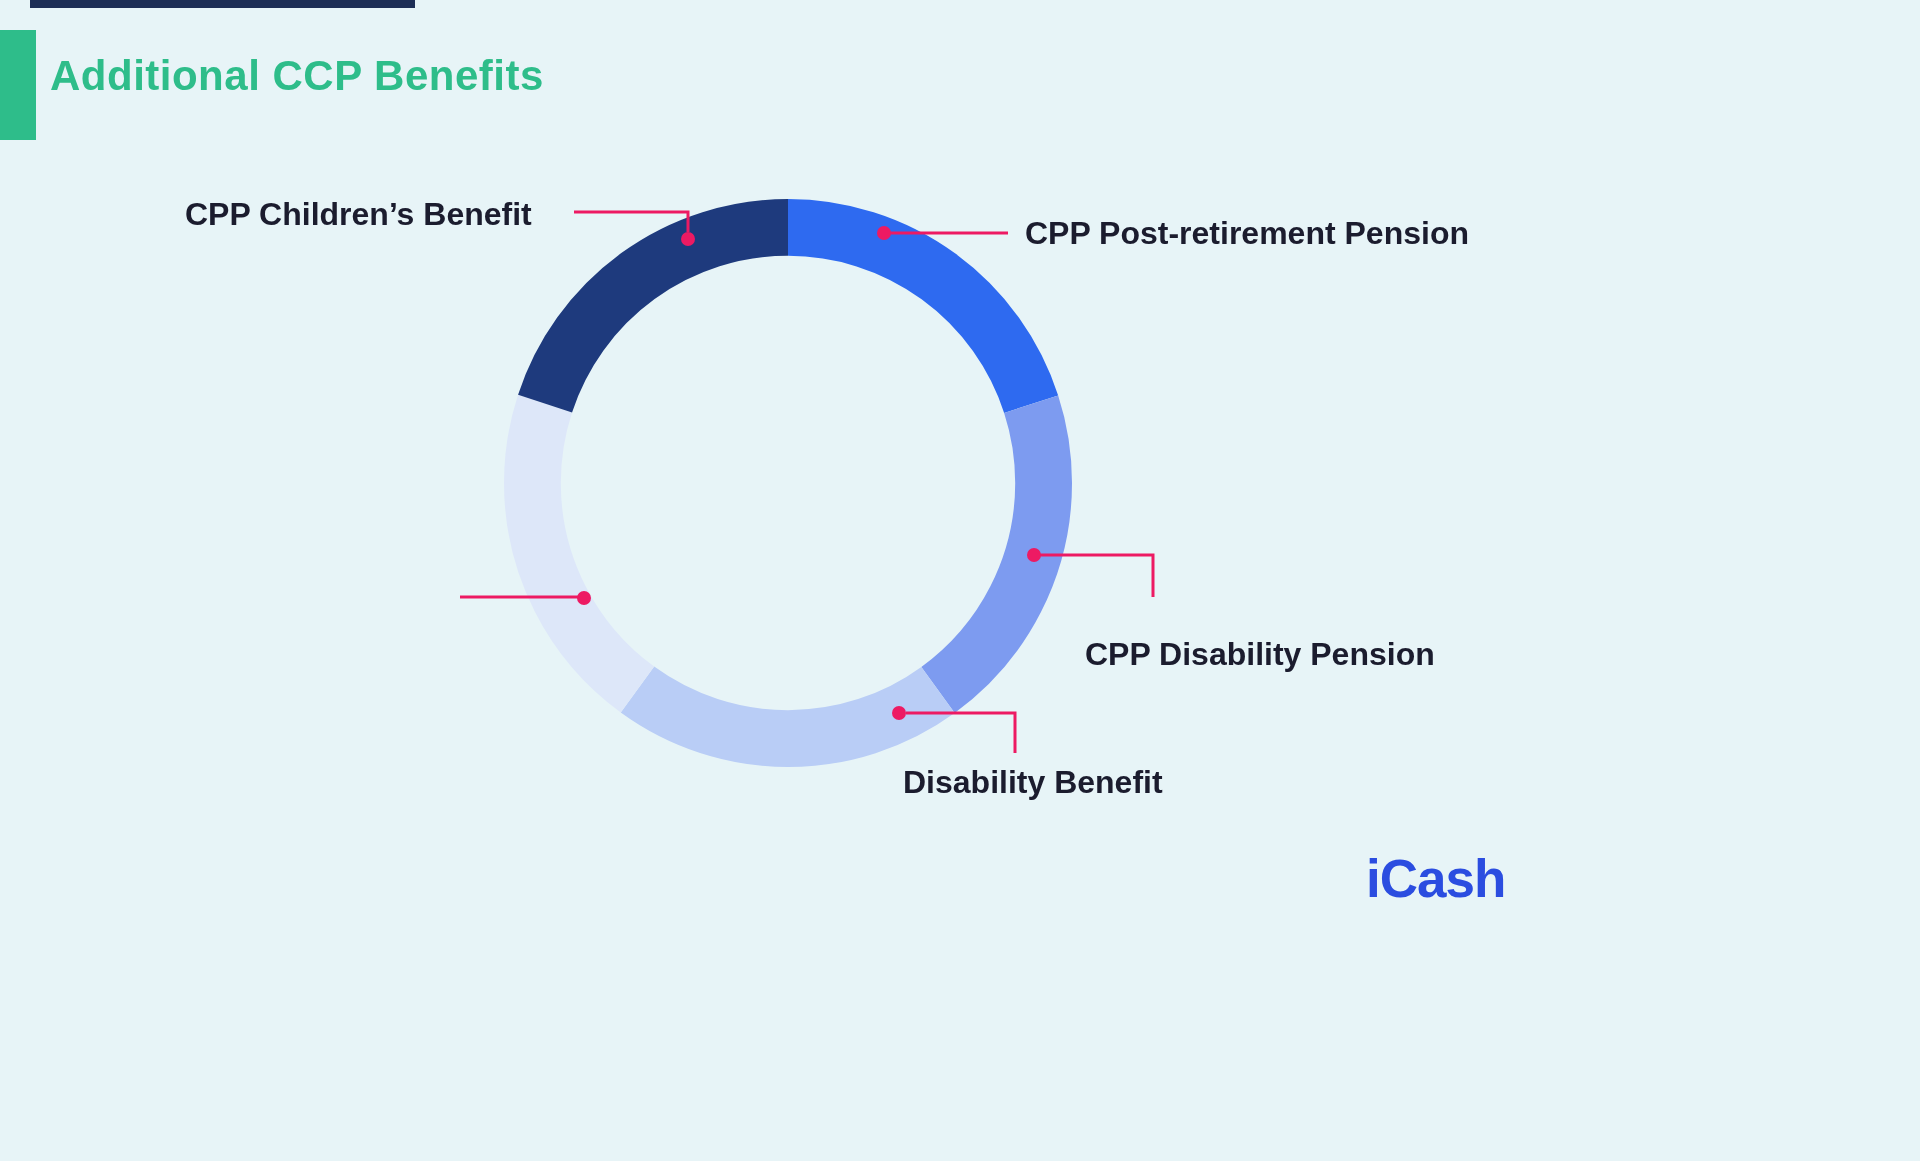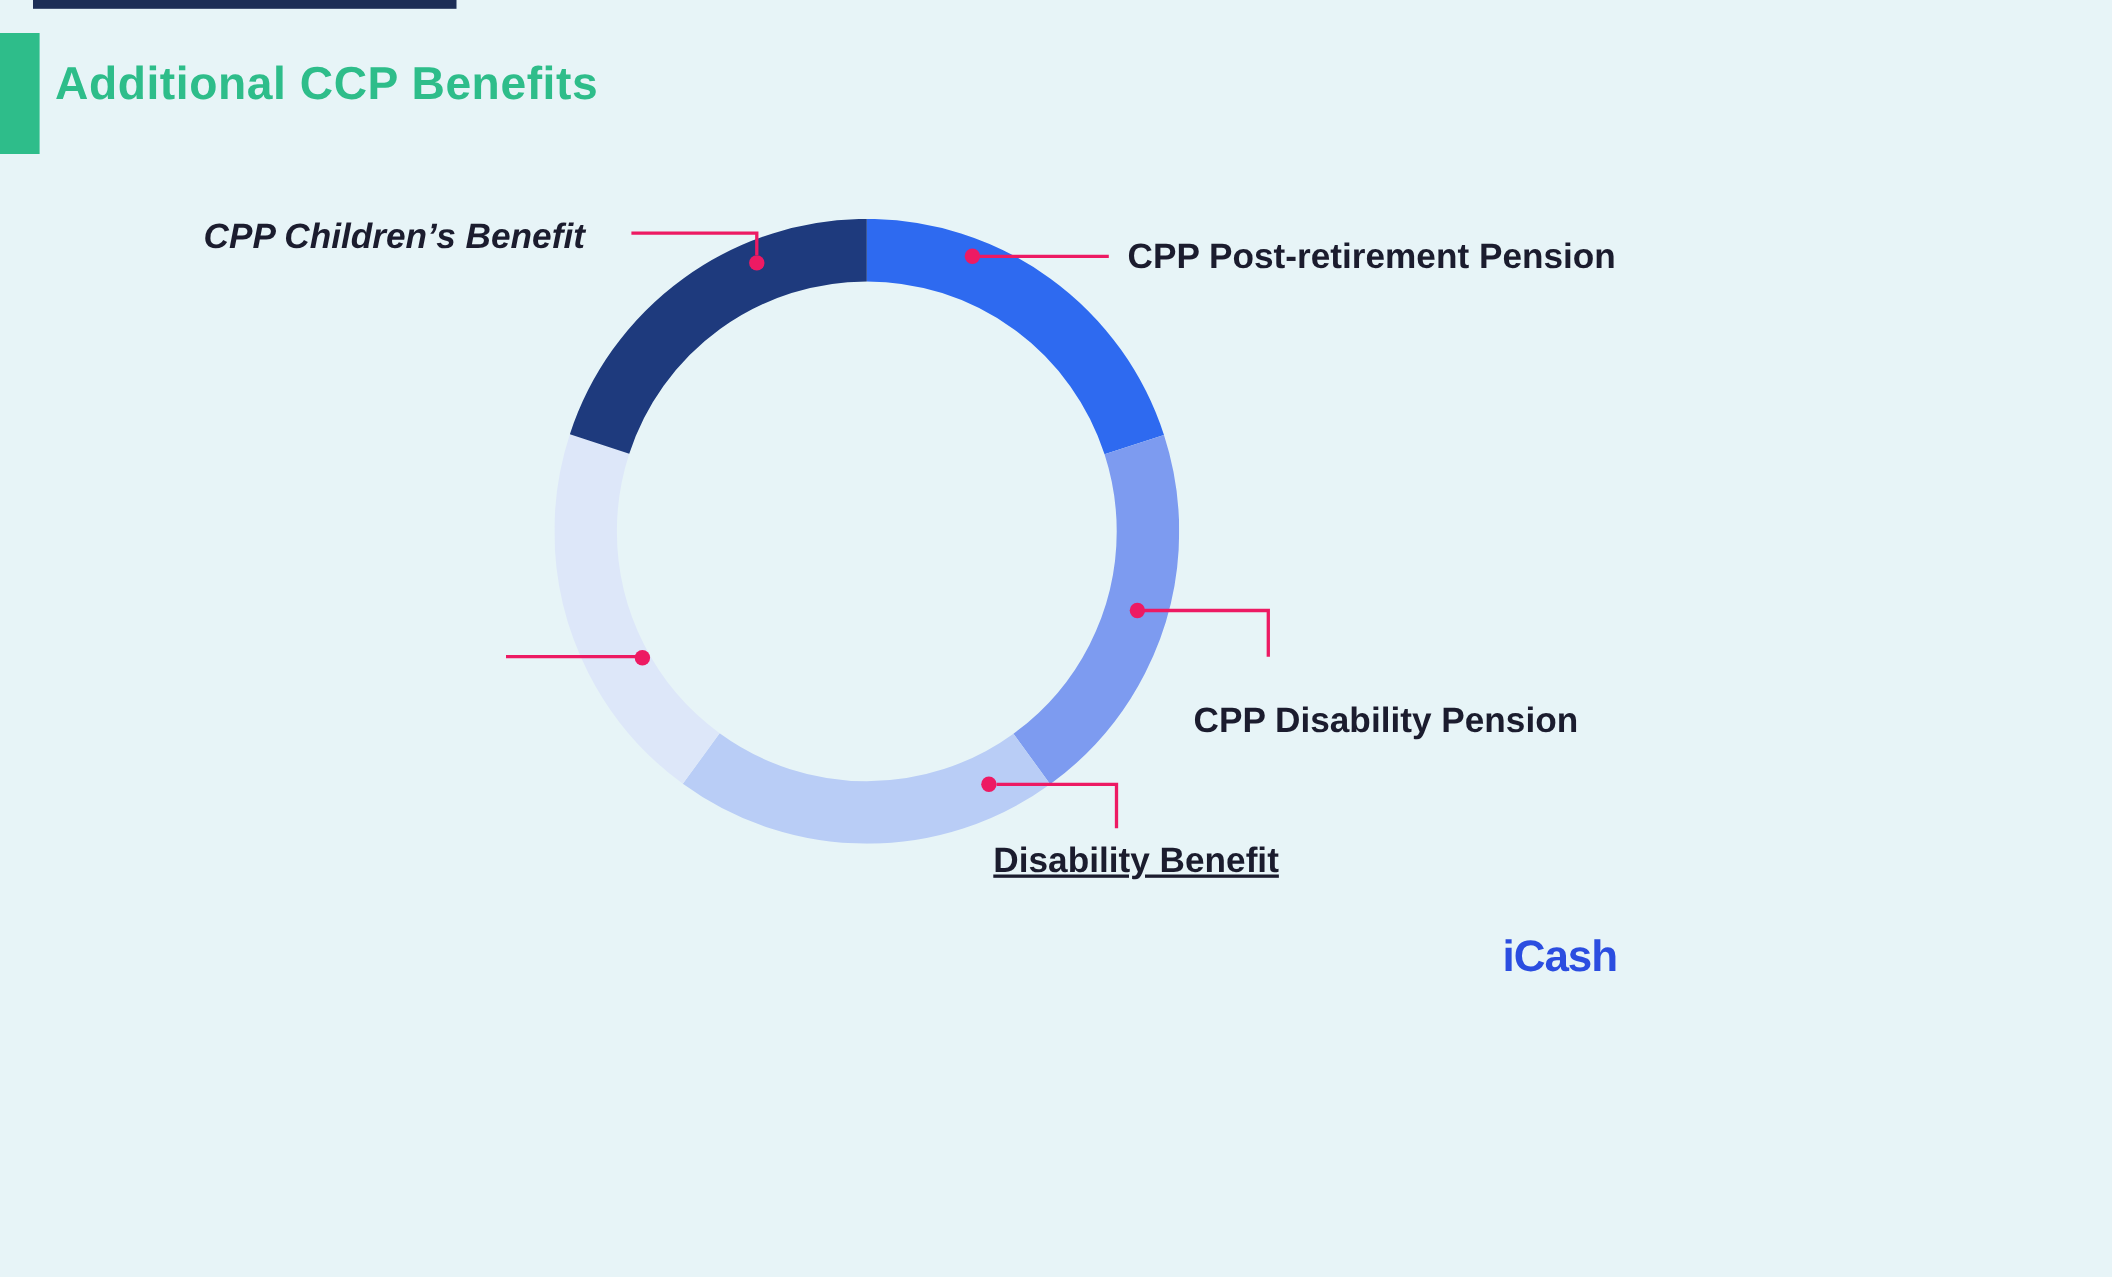--- a/index.html
+++ b/index.html
@@ -53,21 +53,21 @@
   .callout{
     position:absolute;
     font-size:32px;font-weight:700;
     color:var(--label-text);
     line-height:46px;
     white-space:nowrap;
   }
   .callout.right-align{text-align:right;}
   .logo{
     position:absolute;left:1366px;top:848px;
-    font-size:40px;font-weight:700;letter-spacing:-1px;
+    font-size:53px;font-weight:700;letter-spacing:-1px;
     color:var(--logo-blue);
   }
 </style>
 </head>
 <body>
 
 <div class="stage">
 
   <div class="top-strip"></div>
   <div class="accent-bar"></div>
@@ -93,26 +93,26 @@
     <polyline class="leader-line" points="1040,555 1153,555 1153,597"></polyline>
     <circle class="leader-dot" cx="1034" cy="555" r="7"></circle>
 
     <polyline class="leader-line" points="906,713 1015,713 1015,753"></polyline>
     <circle class="leader-dot" cx="899" cy="713" r="7"></circle>
 
     <polyline class="leader-line" points="460,597 578,597"></polyline>
     <circle class="leader-dot" cx="584" cy="598" r="7"></circle>
   </svg>
 
-  <div class="callout right-align" style="left:185px;top:191px;font-style:italic;">CPP Children’s Benefit</div>
+  <div class="callout right-align" style="left:185px;top:191px;">CPP Children’s Benefit</div>
 
   <div class="callout" style="left:1025px;top:210px;">CPP Post-retirement Pension</div>
 
   <div class="callout" style="left:1085px;top:603px;margin-top:28px;">CPP Disability Pension</div>
 
   <div class="callout" style="left:903px;top:759px;">
-    <span style="display:block;text-decoration:underline;">Disability Benefit</span>
+    <span style="display:block;">Disability Benefit</span>
   </div>
 
 
   <div class="logo">iCash</div>
 
 </div>
 
 </body></html>

